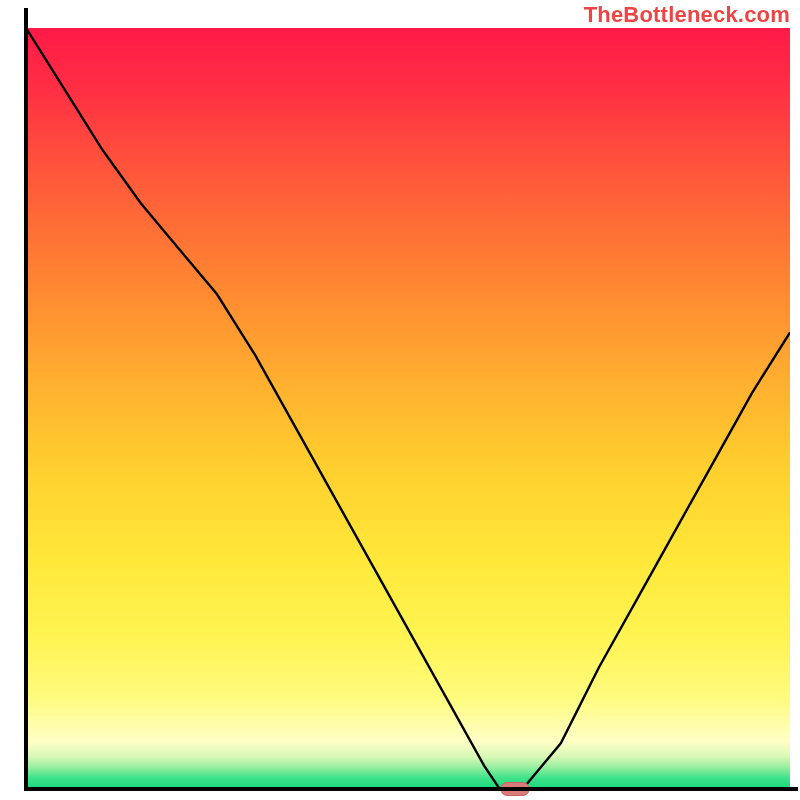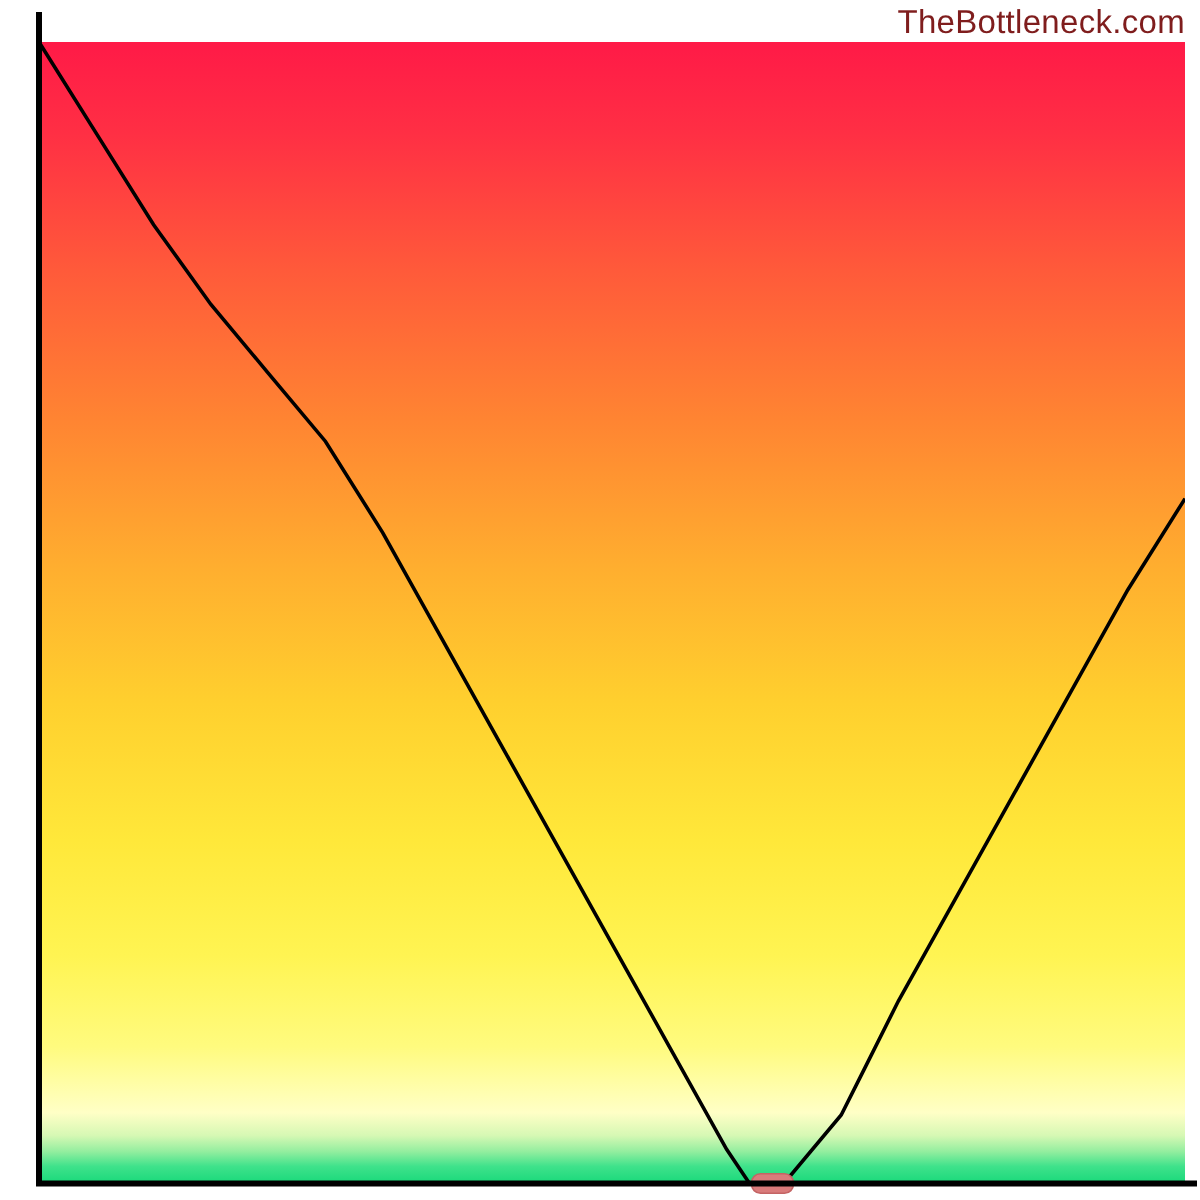--- a/index.html
+++ b/index.html
@@ -13,23 +13,23 @@
   }
   .chart-wrap {
     position: relative;
     width: 800px;
     height: 800px;
   }
   .attribution {
     position: absolute;
     top: 2px;
     right: 10px;
-    color: #7f1d1d;
+    color: #ef4444;
     font-size: 22px;
-    font-weight: 400;
+    font-weight: 700;
     letter-spacing: 0.2px;
     z-index: 10;
   }
   svg.plot {
     position: absolute;
     top: 0;
     left: 0;
     width: 800px;
     height: 800px;
   }

